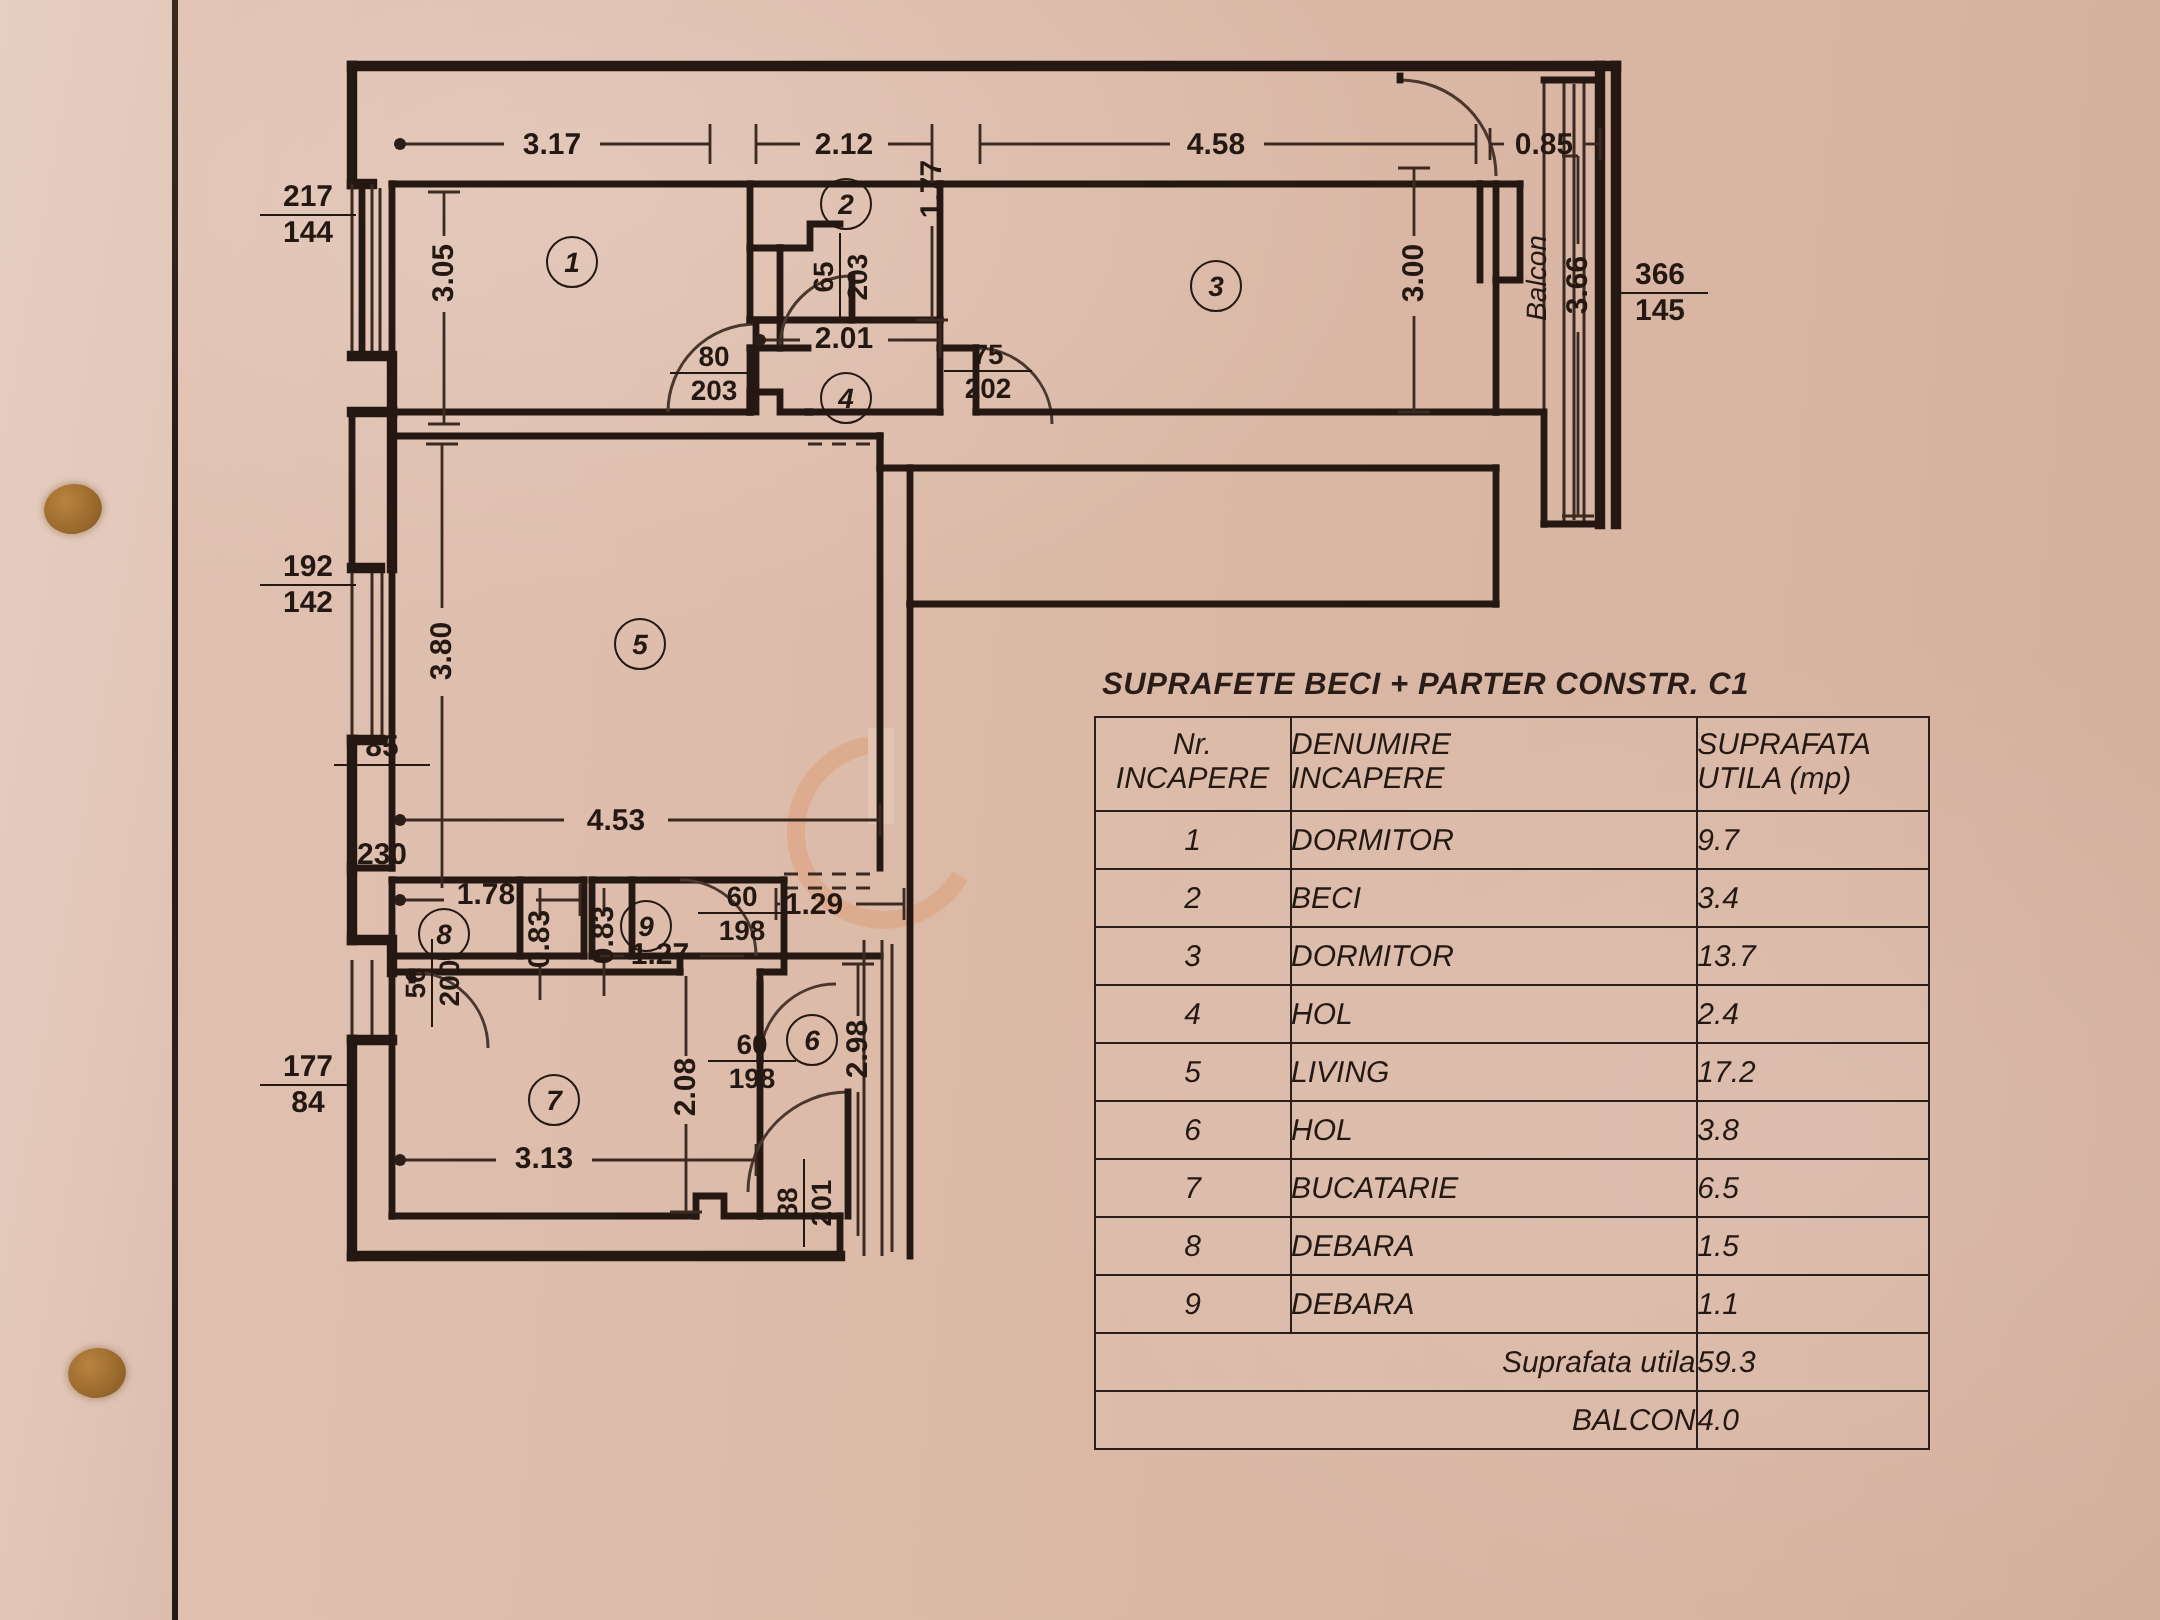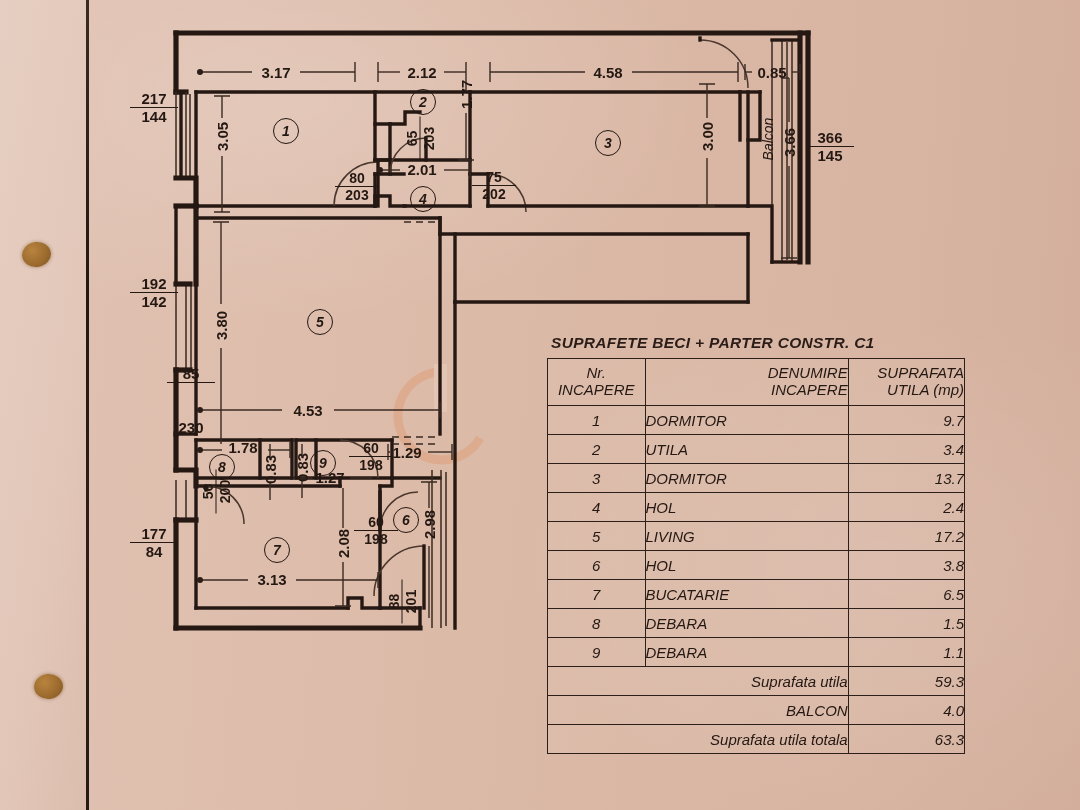--- a/index.html
+++ b/index.html
@@ -64,21 +64,21 @@
     font-family:"Liberation Sans",sans-serif;
     background:rgba(255,255,255,0.045);
   }
   table.areas td,table.areas th{
     border:1.6px solid #2c1e18;
     padding:0;height:28px;font-weight:400;font-size:15px;
   }
   table.areas thead th{height:46px;font-size:15px;line-height:1.12;}
   .c-nr{width:97px;text-align:center;}
   .c-name{width:205px;text-align:left;padding-left:16px;}
-  .c-area{width:116px;text-align:right;}
+  .c-area{width:116px;text-align:left;}
   .span2{text-align:right;padding-left:16px;}
   .tot-row td{height:30px;}
 </style>
 </head>
 <body>
 
 <div id="page">
 
   <div id="paper-main"></div>
   <div id="paper-left"></div>
@@ -378,39 +378,39 @@
 
   <div id="areas-table-wrap">
     <div id="table-title">SUPRAFETE BECI + PARTER CONSTR. C1</div>
     <table class="areas">
       <thead>
         <tr>
           <th class="c-nr">
             <div>Nr.</div>
             <div>INCAPERE</div>
           </th>
-          <th class="c-name" style="text-align:right;padding-left:0">
+          <th class="c-name" style="text-align:left;padding-left:0">
             <div>DENUMIRE</div>
             <div>INCAPERE</div>
           </th>
           <th class="c-area">
             <div>SUPRAFATA</div>
             <div>UTILA (mp)</div>
           </th>
         </tr>
       </thead>
       <tbody id="areas-body">
           <tr>
             <td class="c-nr">1</td>
             <td class="c-name">DORMITOR</td>
             <td class="c-area">9.7</td>
           </tr>
           <tr>
             <td class="c-nr">2</td>
-            <td class="c-name">UTILA</td>
+            <td class="c-name">BECI</td>
             <td class="c-area">3.4</td>
           </tr>
           <tr>
             <td class="c-nr">3</td>
             <td class="c-name">DORMITOR</td>
             <td class="c-area">13.7</td>
           </tr>
           <tr>
             <td class="c-nr">4</td>
             <td class="c-name">HOL</td>
@@ -442,21 +442,17 @@
             <td class="c-area">1.1</td>
           </tr>
           <tr class="tot-row">
             <td class="span2" colspan="2">Suprafata utila</td>
             <td class="c-area">59.3</td>
           </tr>
           <tr class="tot-row">
             <td class="span2" colspan="2">BALCON</td>
             <td class="c-area">4.0</td>
           </tr>
-          <tr class="tot-row">
-            <td class="span2" colspan="2">Suprafata utila totala</td>
-            <td class="c-area">63.3</td>
-          </tr>
         </tbody>
     </table>
   </div>
 
 </div>
 
 </body></html>

